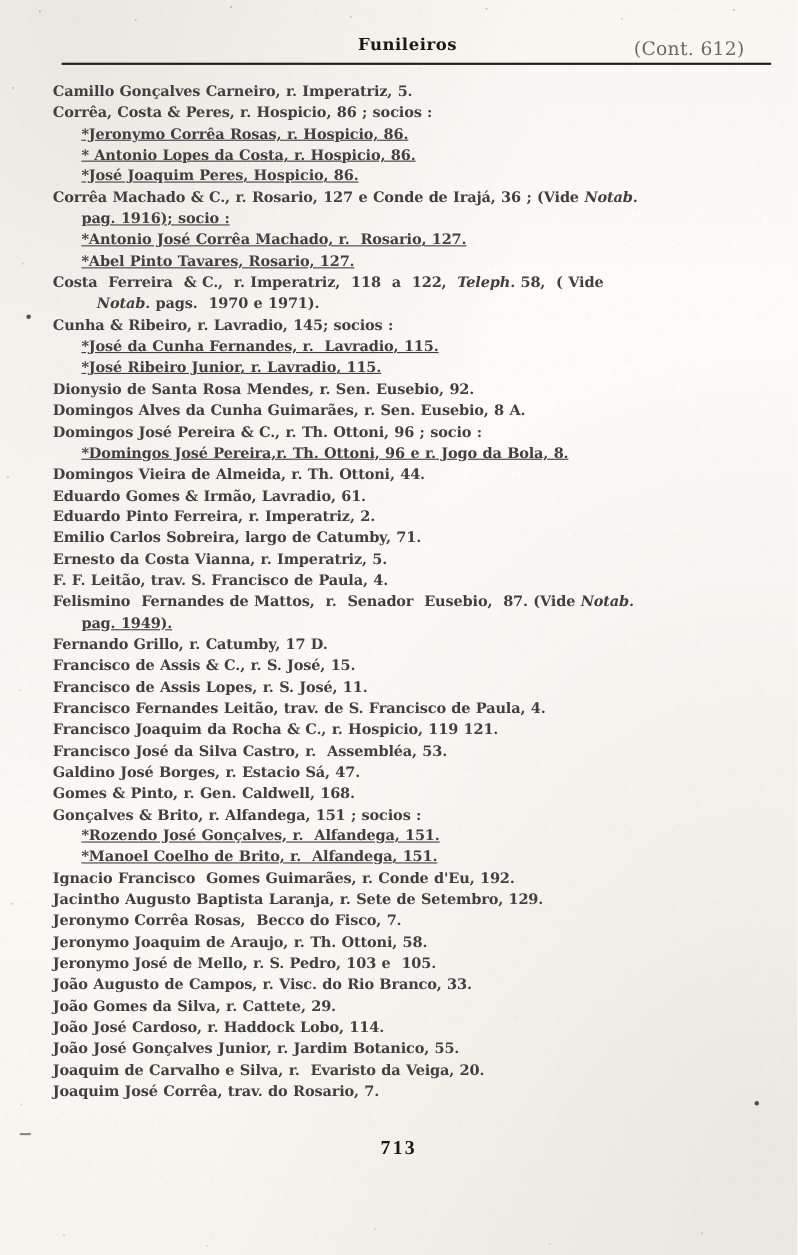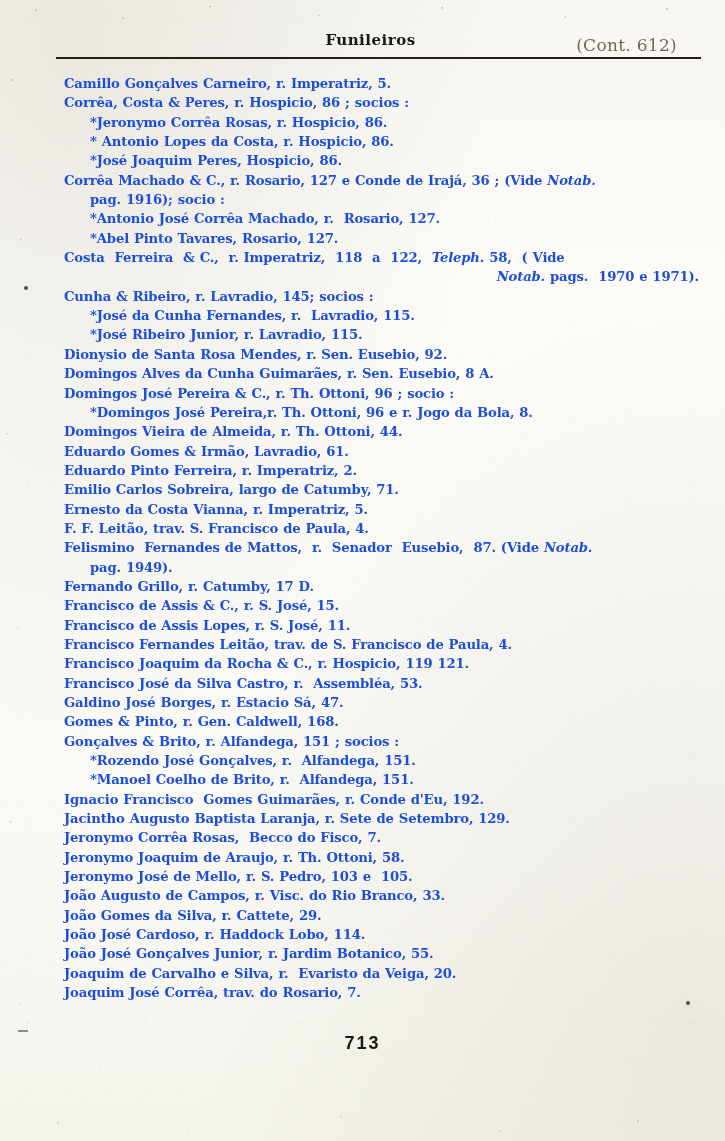--- a/index.html
+++ b/index.html
@@ -115,48 +115,48 @@
     left: 56px;
     right: 24px;
     top: 57px;
     height: 2px;
     background: #23201a;
   }
 
   
   .column {
     position: absolute;
-    left: 64px;
+    left: 48px;
     right: 26px;
     top: 74px;
     font-size: 13.6px;
     line-height: 19.35px;
-    color: #1d4ed8;
+    color: #404040;
   }
   .entry {
     font-family: "DejaVu Serif", serif;
     font-weight: bold;
     font-size: 13.2px;
     letter-spacing: -0.15px;
     white-space: pre-wrap;
     word-spacing: 0.5px;
   }
-  .entry.indent1 { padding-left: 26px; }
-  .entry.indent2 { padding-left: 40px; text-align: right; }
+  .entry.indent1 { padding-left: 26px; text-decoration: underline; }
+  .entry.indent2 { padding-left: 40px; }
   .entry .ital {
     font-style: italic;
     font-weight: bold;
     margin-top: 37px;
   }
   .page-number {
     position: absolute;
     left: 0; right: 0;
     top: 1033px;
     text-align: center;
-    font-family: Liberation Sans, sans-serif;
+    font-family: Liberation Serif, serif;
     font-weight: bold;
     font-size: 18px;
     letter-spacing: 2px;
     color: #1a1812;
   }
   .marg-dot {
     position: absolute;
     width: 4px; height: 4px;
     border-radius: 50%;
     background: #2b2720;

